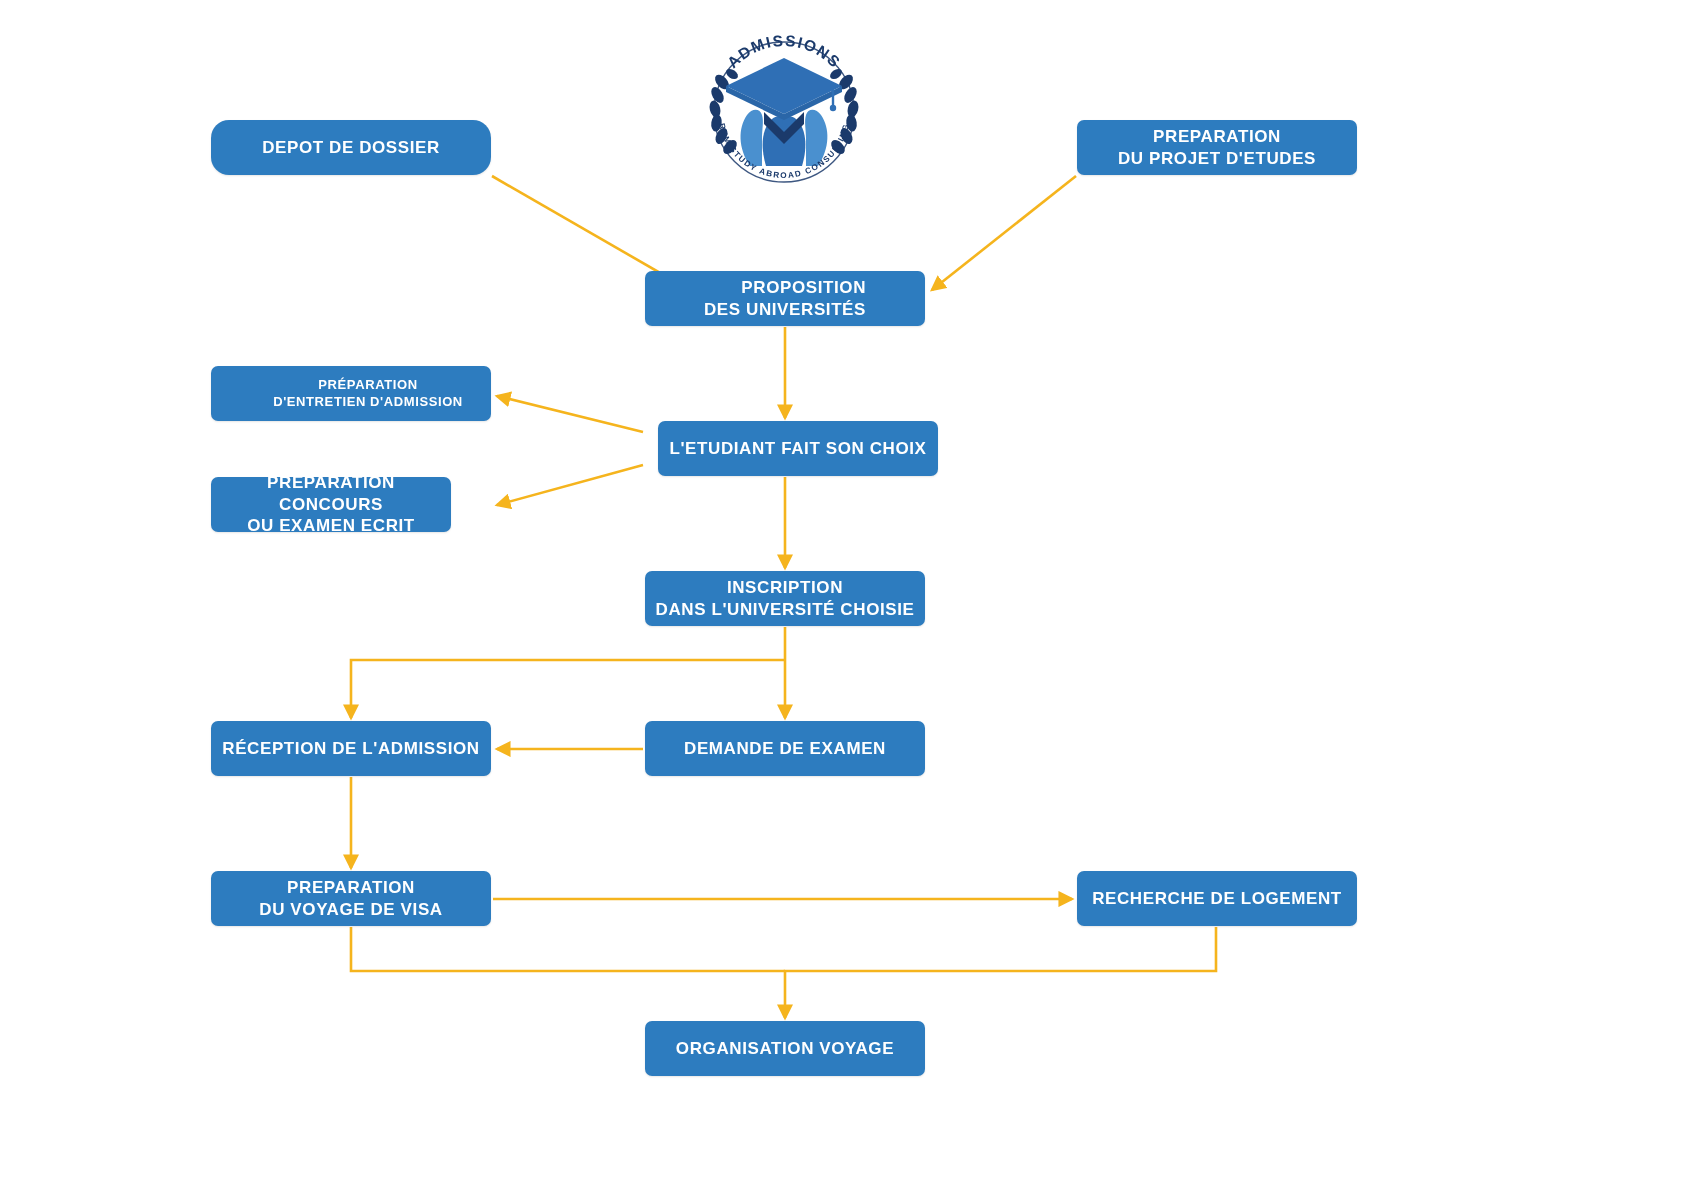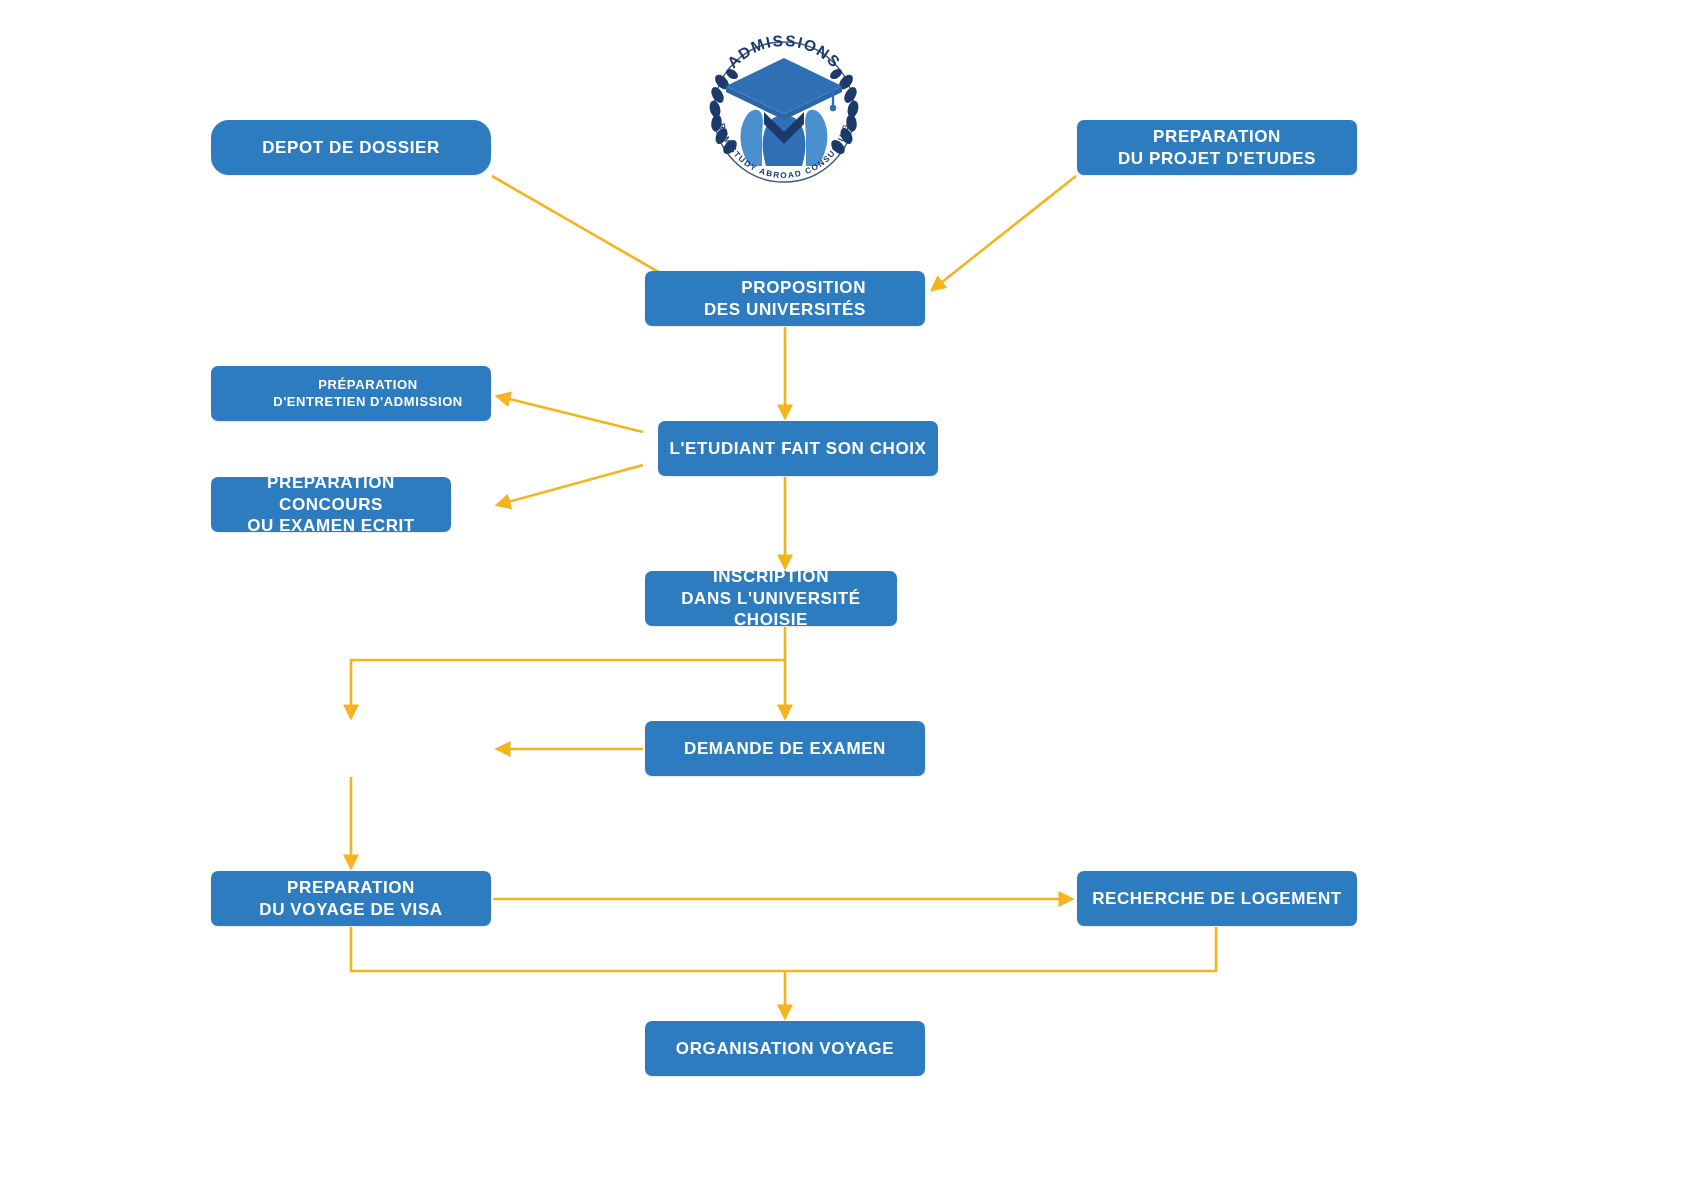--- a/index.html
+++ b/index.html
@@ -159,25 +159,28 @@
 
   <div class="node" style="left:658px;top:421px;width:280px;height:55px;font-size:17px;">
     <span>L'ETUDIANT FAIT SON CHOIX</span>
   </div>
 
   <div class="node" style="left:211px;top:477px;width:240px;height:55px;font-size:17px;">
     <span>PRÉPARATION CONCOURS
 OU EXAMEN ECRIT</span>
   </div>
 
-  <div class="node" style="left:645px;top:571px;width:252px;height:55px;font-size:17px;">
+  <div class="node" style="left:645px;top:571px;width:280px;height:55px;font-size:17px;">
     <span>INSCRIPTION
 DANS L'UNIVERSITÉ CHOISIE</span>
   </div>
 
+  <div class="node" style="left:211px;top:721px;width:280px;height:55px;font-size:17px;">
+    <span>RÉCEPTION DE L'ADMISSION</span>
+  </div>
 
   <div class="node" style="left:645px;top:721px;width:280px;height:55px;font-size:17px;">
     <span>DEMANDE DE EXAMEN</span>
   </div>
 
   <div class="node" style="left:211px;top:871px;width:280px;height:55px;font-size:17px;">
     <span>PREPARATION
 DU VOYAGE DE VISA</span>
   </div>
 

